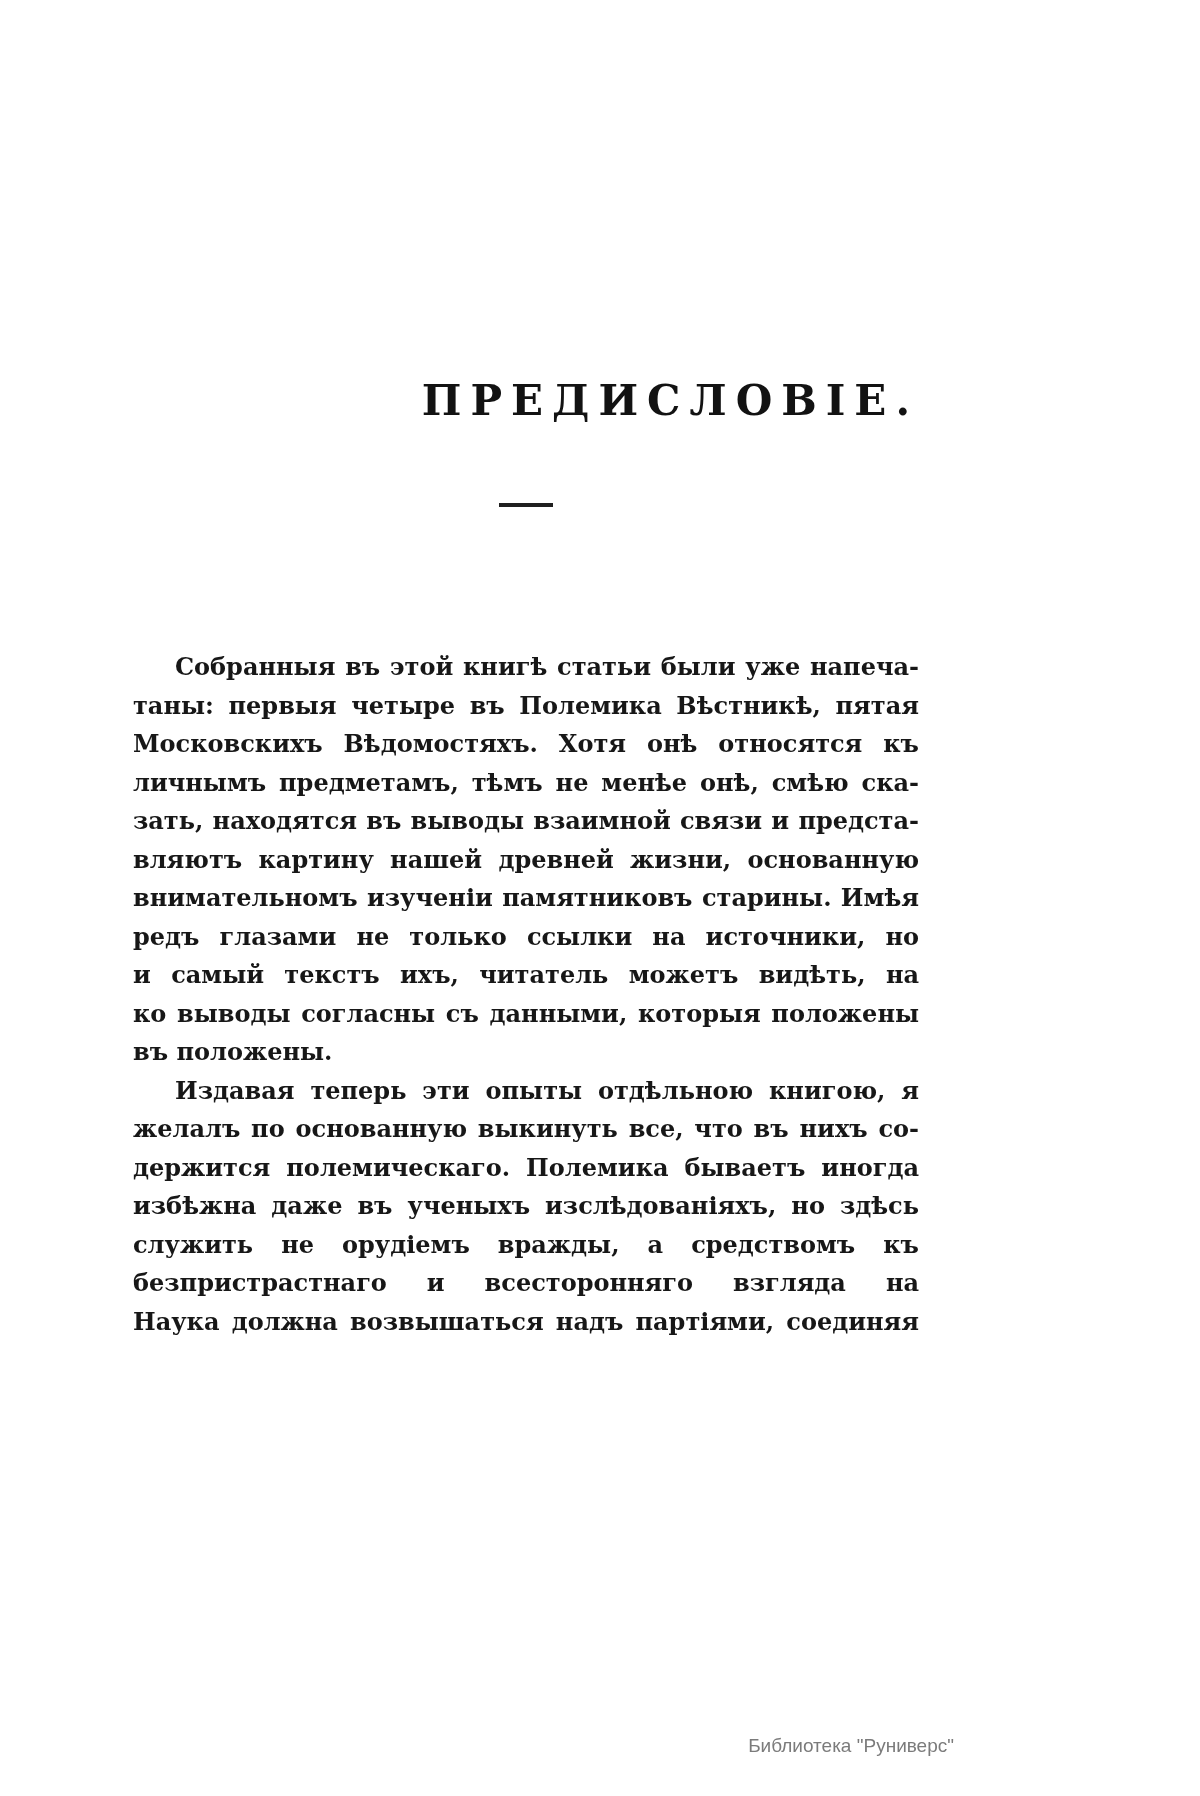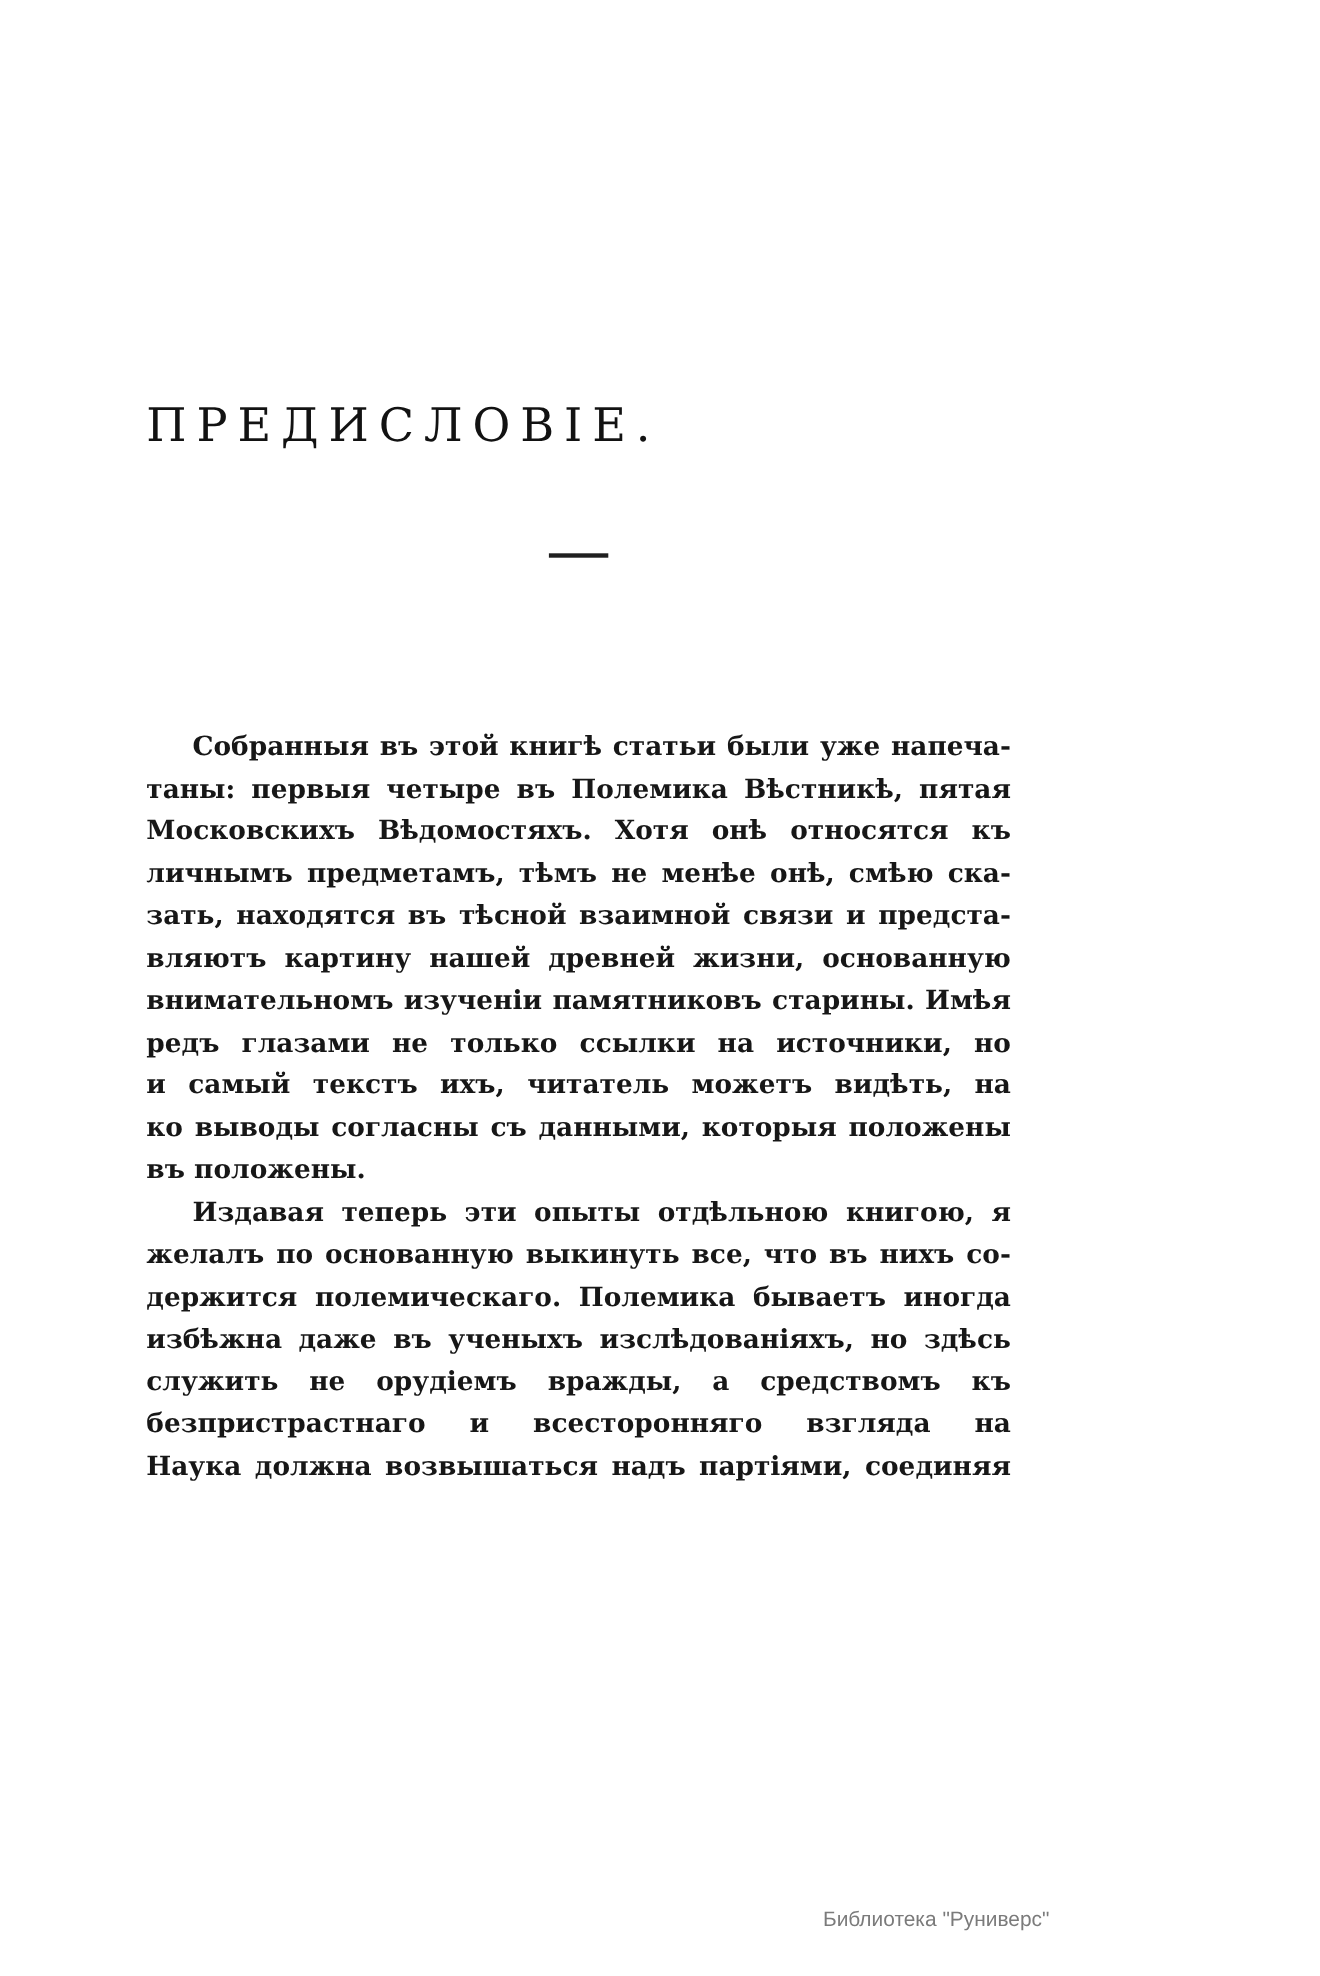--- a/index.html
+++ b/index.html
@@ -11,26 +11,26 @@
     position: relative;
     width: 1200px;
     height: 1796px;
     background: #ffffff;
     font-family: "DejaVu Serif", serif;
     color: #1b1b1b;
     overflow: hidden;
   }
   .title {
     position: absolute;
-    top: 362px;
+    top: 376px;
     left: 133px;
     width: 786px;
-    text-align: left;
+    text-align: right;
     font-size: 42px;
-    font-weight: normal;
+    font-weight: bold;
     letter-spacing: 9px;
     color: #121212;
     white-space: nowrap;
   }
   .divider {
     position: absolute;
     top: 503px;
     left: 499px;
     width: 54px;
     height: 0;
@@ -38,21 +38,20 @@
   }
   .textblock {
     position: absolute;
     top: 648px;
     left: 133px;
     width: 786px;
     font-size: 24px;
     font-weight: bold;
     line-height: 38.5px;
     color: #171717;
-    margin-top: 11px;
   }
   .line {
     text-align: justify;
     text-align-last: justify;
     height: 38.5px;
     overflow: hidden;
   }
   .line.start {
     text-indent: 42px;
   }
@@ -76,21 +75,21 @@
   <div class="title">ПРЕДИСЛОВІЕ.</div>
 
   <div class="divider"></div>
 
   <div class="textblock">
 
     <div class="line start">Собранныя  въ  этой  книгѣ  статьи  были  уже  напеча-</div>
     <div class="line">таны:  первыя  четыре  въ  Полемика  Вѣстникѣ,  пятая  въ</div>
     <div class="line">Московскихъ  Вѣдомостяхъ.  Хотя  онѣ  относятся  къ  раз-</div>
     <div class="line">личнымъ  предметамъ,  тѣмъ  не  менѣе  онѣ,  смѣю  ска-</div>
-    <div class="line">зать,  находятся  въ  тѣсной  взаимной  связи  и  предста-</div>
+    <div class="line">зать,  находятся  въ  выводы  взаимной  связи  и  предста-</div>
     <div class="line">вляютъ  картину  нашей  древней  жизни,  основанную  на</div>
     <div class="line">внимательномъ  изученіи  памятниковъ  старины.  Имѣя  пе-</div>
     <div class="line">редъ  глазами  не  только  ссылки  на  источники,  но  отчасти</div>
     <div class="line">и  самый  текстъ  ихъ,  читатель  можетъ  видѣть,  на  сколь-</div>
     <div class="line">ко  выводы  согласны  съ  данными,  которыя  положены  имъ</div>
     <div class="line end">въ положены.</div>
 
     <div class="line start">Издавая  теперь  эти  опыты  отдѣльною  книгою,  я  бы</div>
     <div class="line">желалъ  по  основанную  выкинуть  все,  что  въ  нихъ  со-</div>
     <div class="line">держится  полемическаго.  Полемика  бываетъ  иногда  не-</div>

